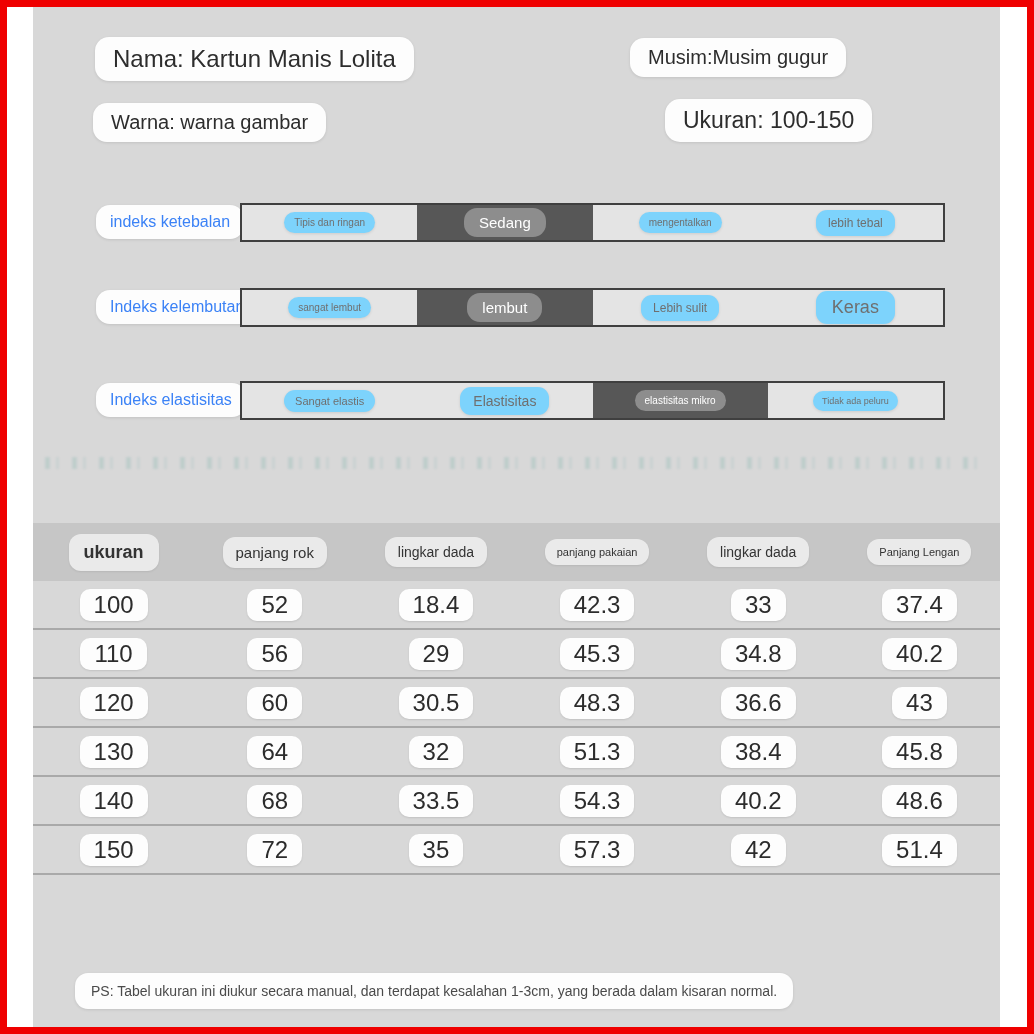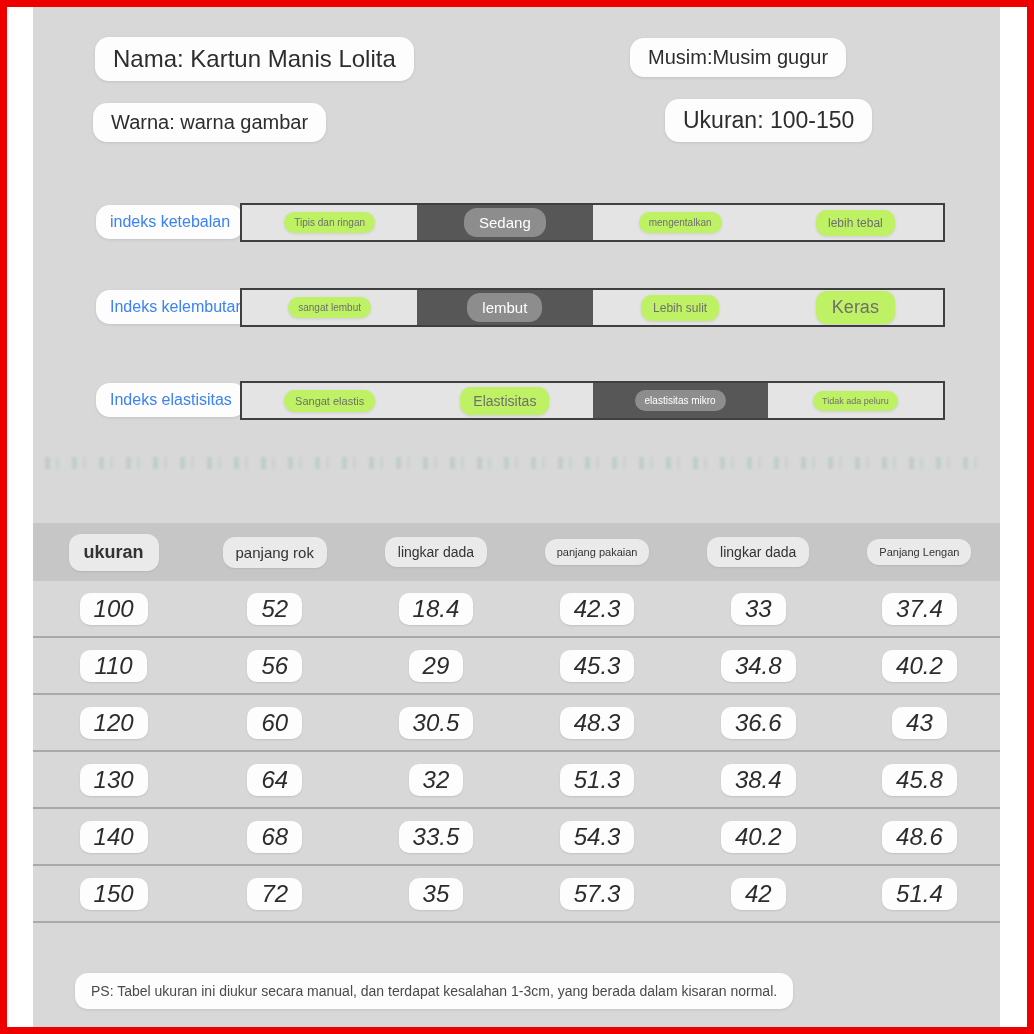--- a/index.html
+++ b/index.html
@@ -27,21 +27,21 @@
     color:#2d2d2d;
     box-shadow:0 1px 3px rgba(0,0,0,0.10);
     white-space:nowrap;
   }
 
   
   .info-pill{position:absolute;padding:8px 18px;}
   .pill-name  {left:62px; top:30px; font-size:24px;}
   .pill-season{left:597px;top:31px; font-size:20px;}
   .pill-color {left:60px; top:96px; font-size:20px;}
-  .pill-size  {left:632px;top:92px; font-size:23px;}
+  .pill-size  {left:632px;top:92px; font-size:23px;border-radius:15px;}
 
   
   .index-row{position:absolute;left:0;width:100%;height:44px;}
   .row-thickness {top:196px;}
   .row-softness  {top:281px;}
   .row-elasticity{top:374px;}
 
   .index-label{
     position:absolute;left:63px;top:2px;
     padding:8px 14px;font-size:16px;color:#3b82f6;
@@ -61,21 +61,21 @@
   .fill-q2{left:25%;}
   .fill-q3{left:50%;}
   .bar-opts{
     position:absolute;inset:0;
     display:flex;
   }
   .opt{flex:1 1 0;display:flex;align-items:center;justify-content:center;}
   .opt-pill{
     border-radius:11px;
     color:#6f6f6f;
-    background:#bef264;
+    background:#7dd3fc;
   }
   .opt-pill.selected{
     background:#8d8d8d;color:#ffffff;
     box-shadow:none;
   }
   .f9 {font-size:9px; padding:5px 9px;}
   .f10{font-size:10px;padding:5px 10px;}
   .f11{font-size:11px;padding:5px 11px;}
   .f12{font-size:12px;padding:6px 12px;}
   .f14{font-size:14px;padding:6px 13px;}
@@ -103,23 +103,22 @@
     background:#eaeaea;border-radius:12px;color:#333333;
     box-shadow:0 1px 2px rgba(0,0,0,0.08);
   }
   .h20{font-size:18px;padding:8px 15px;font-weight:bold;}
   .h15{font-size:15px;padding:7px 13px;}
   .h14{font-size:14px;padding:7px 13px;}
   .h11{font-size:11px;padding:7px 12px;}
 
   .table-rows{position:absolute;left:0;right:0;top:574px;}
   .size-row{
-    height:57px;box-sizing:border-box;
+    height:49px;box-sizing:border-box;
     border-bottom:2px solid #a9a9a9;
-    font-style:italic;
   }
   .num-pill{
     font-size:24px;padding:2px 14px;border-radius:10px;
     color:#2c2c2c;background:#fdfdfd;
     box-shadow:0 1px 2px rgba(0,0,0,0.10);
   }
 
   
   .footnote{
     position:absolute;left:42px;top:966px;

